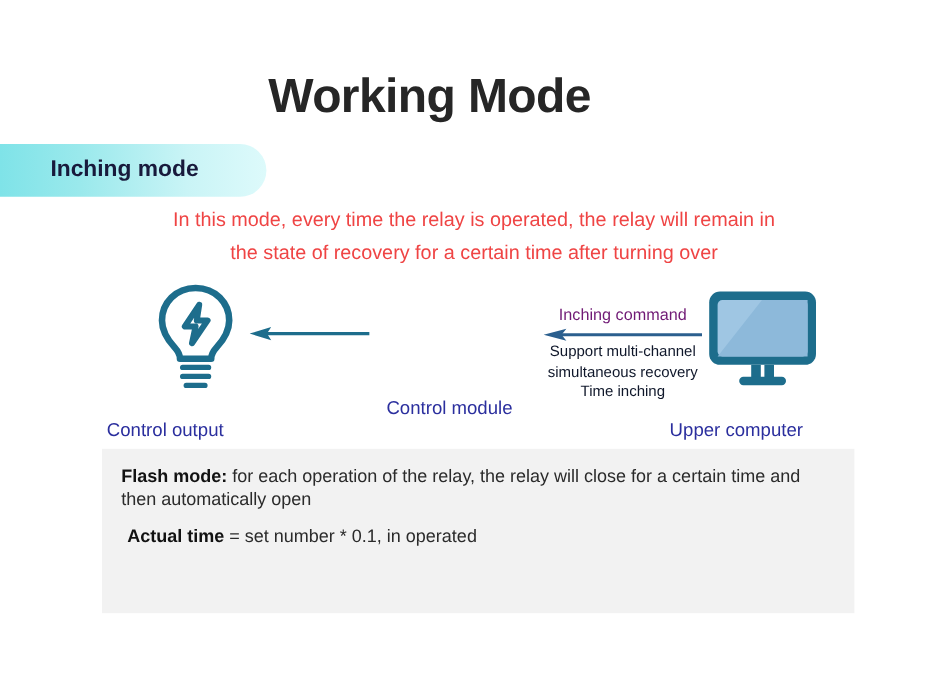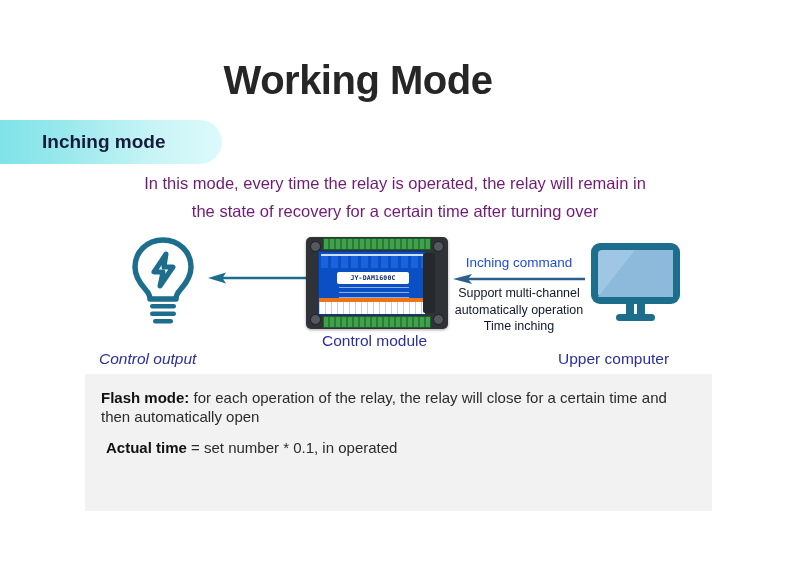--- a/index.html
+++ b/index.html
@@ -53,21 +53,21 @@
 
   
   .description {
     position: absolute;
     left: 95px;
     top: 169px;
     width: 600px;
     text-align: center;
     font-size: 16.5px;
     line-height: 28px;
-    color: #701a75;
+    color: #ef4444;
   }
 
   
   .diagram {
     position: absolute;
     left: 0;
     top: 228px;
     width: 790px;
     height: 145px;
   }
@@ -191,21 +191,21 @@
     position: absolute;
     right: 13px;
     top: 16px;
     width: 12px;
     height: 60px;
     background: #25282d;
     border-radius: 2px;
   }
   .cmd-title {
     font-size: 13.5px;
-    color: #1d4ed8;
+    color: #701a75;
     line-height: 18px;
     white-space: nowrap;
   }
   .arrow-right-row {
     position: relative;
     height: 12px;
     margin-top: 1px;
   }
   .cmd-sub {
     font-size: 12.5px;
@@ -222,21 +222,21 @@
     height: 88px;
   }
 
   
   .caption {
     position: absolute;
     font-size: 15.5px;
     color: #2b2f9e;
     white-space: nowrap;
   }
-  .caption.c1 { left: 99px;  top: 350px; font-style: italic; }
+  .caption.c1 { left: 89px;  top: 350px; }
   .caption.c2 { left: 322px; top: 332px; }
   .caption.c3 { left: 558px; top: 350px; }
 
   
   .info-box {
     position: absolute;
     left: 85px;
     top: 374px;
     width: 627px;
     height: 137px;
@@ -286,48 +286,31 @@
     </svg>
   </div>
 
   <div style="position:absolute;left:208px;top:42px;width:100px;height:16px;">
     <svg width="100" height="16" viewBox="0 0 100 16" xmlns="http://www.w3.org/2000/svg">
       <line x1="14" y1="8" x2="100" y2="8" stroke="#1d6d8c" stroke-width="2.6"></line>
       <path d="M0 8 L18 2.5 L14.5 8 L18 13.5 Z" fill="#1d6d8c"></path>
     </svg>
   </div>
 
-  <div class="module" style="top:9px;">
-    <div class="case"></div>
-    <div class="screw tl"></div>
-    <div class="screw tr"></div>
-    <div class="screw bl"></div>
-    <div class="screw br"></div>
-    <div class="term-strip top"></div>
-    <div class="term-strip bottom"></div>
-    <div class="pcb">
-      <div class="relay-row"></div>
-      <div class="chip-label">JY-DAM1600C</div>
-      <div class="led-rows"></div>
-      <div class="orange-band"></div>
-      <div class="bottom-terminals"></div>
-    </div>
-    <div class="side-block"></div>
-  </div>
 
   <div style="position:absolute;left:449px;top:26px;width:140px;text-align:center;">
     <div class="cmd-title">Inching command</div>
     <div class="arrow-right-row">
       <svg width="132" height="12" viewBox="0 0 132 12" xmlns="http://www.w3.org/2000/svg" style="display:block;margin:0 auto;">
         <line x1="14" y1="6" x2="132" y2="6" stroke="#2b5f8e" stroke-width="2.4"></line>
         <path d="M0 6 L19 1 L15 6 L19 11 Z" fill="#2b5f8e"></path>
       </svg>
     </div>
     <div class="cmd-sub">Support multi-channel</div>
-    <div class="cmd-sub">automatically operation</div>
+    <div class="cmd-sub">simultaneous recovery</div>
     <div class="cmd-sub">Time inching</div>
   </div>
 
   <div class="monitor" style="top:12px;">
     <svg width="95" height="88" viewBox="0 0 95 88" xmlns="http://www.w3.org/2000/svg">
       <rect x="3" y="3" width="89" height="61" rx="9" fill="#1d6d8c"></rect>
       <rect x="10" y="10" width="75" height="47" rx="4" fill="#9fc6e3"></rect>
       <path d="M10 57 L47 10 L85 10 L85 57 Z" fill="#8db9da"></path>
       <rect x="38" y="64" width="8" height="11" fill="#1d6d8c"></rect>
       <rect x="49" y="64" width="8" height="11" fill="#1d6d8c"></rect>

